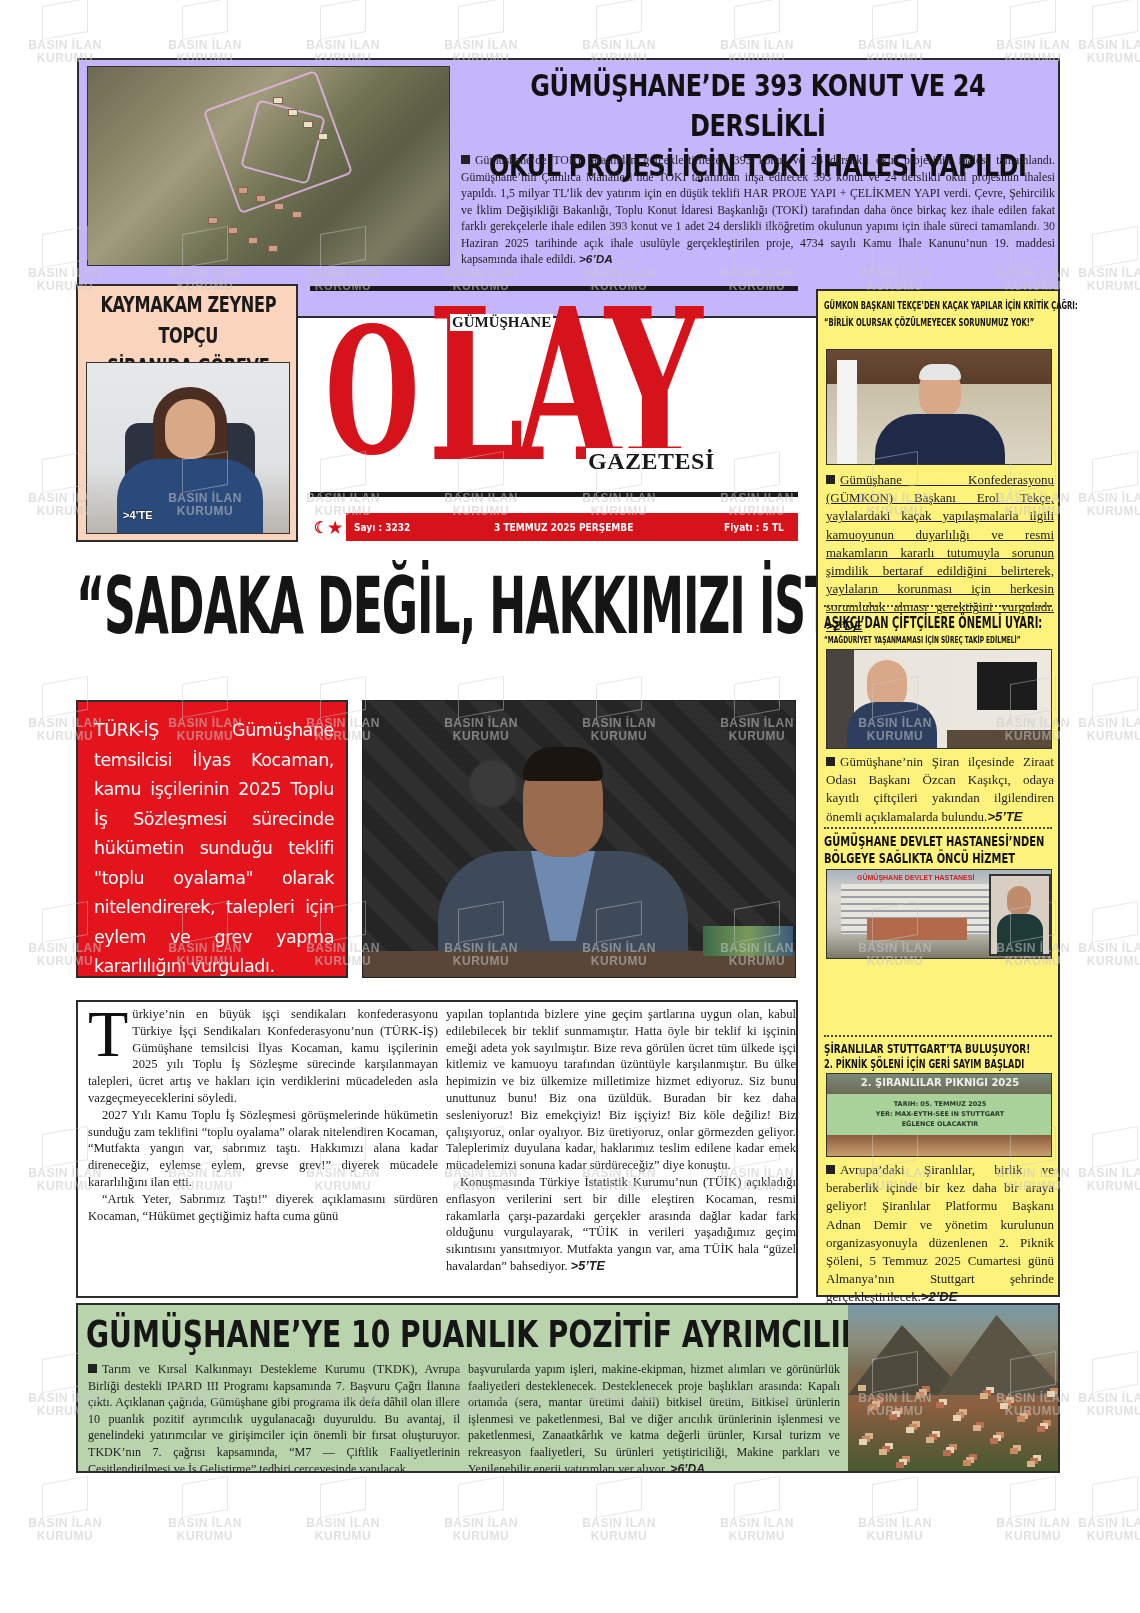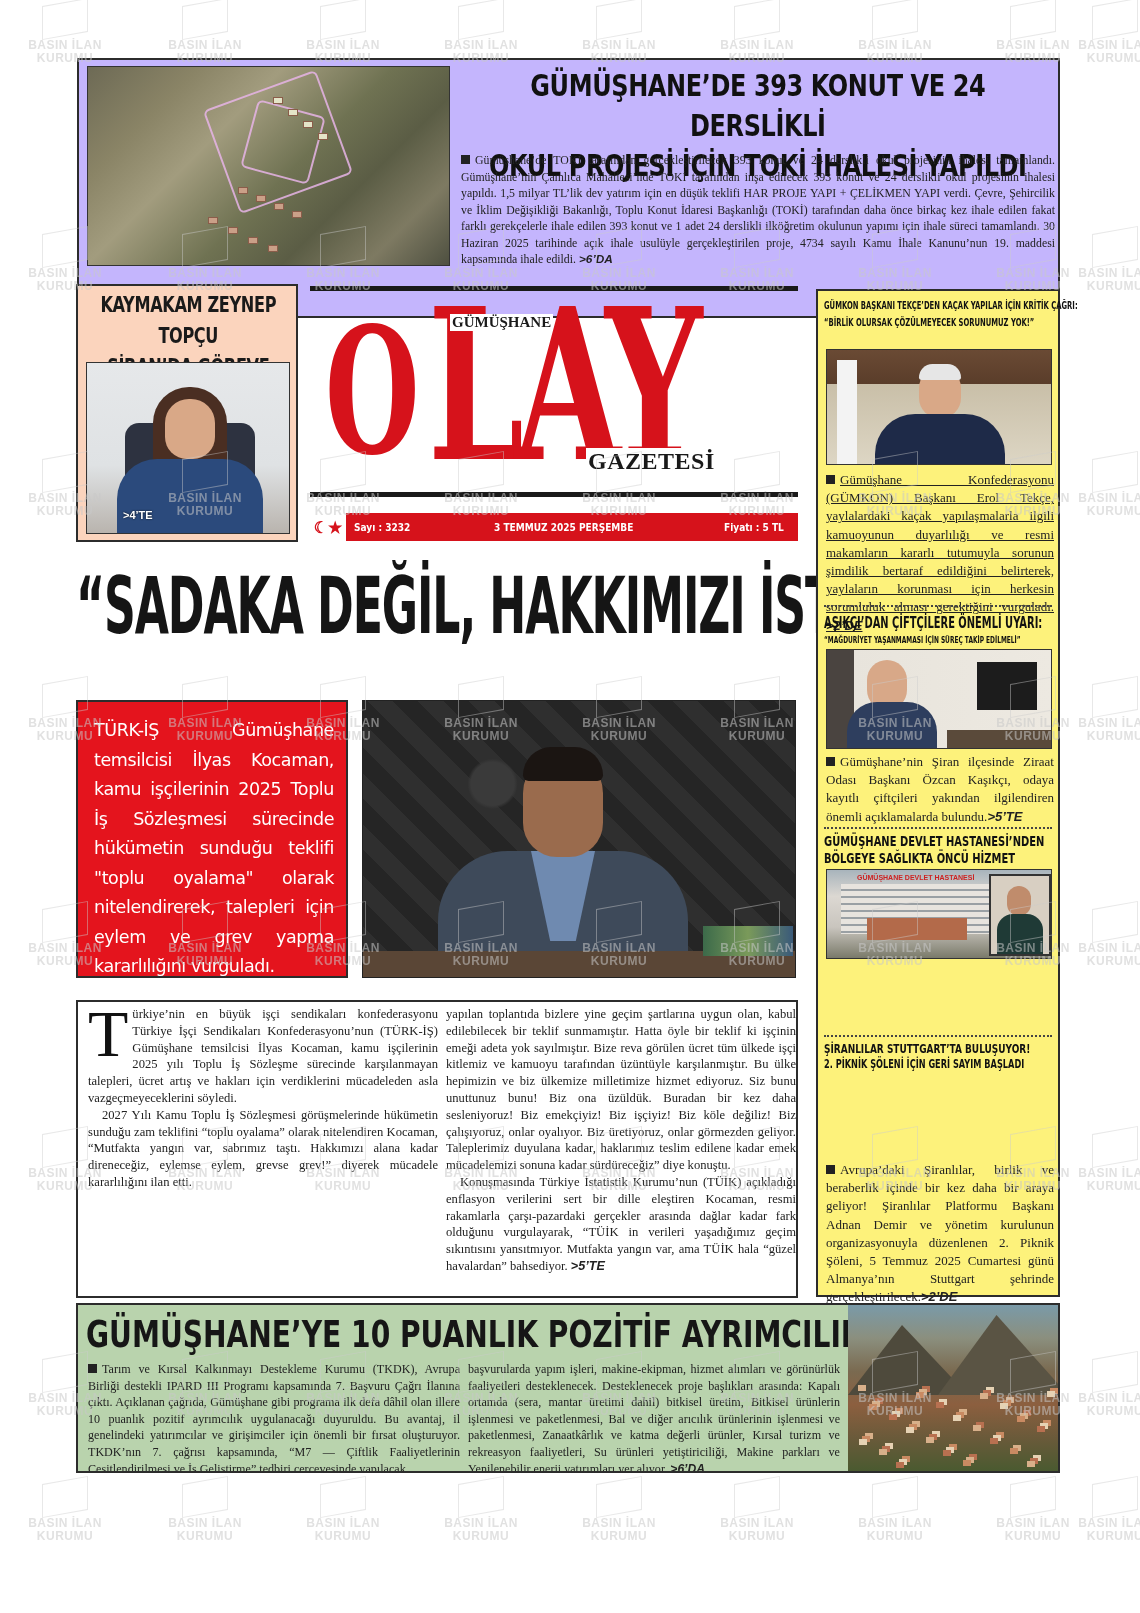--- a/index.html
+++ b/index.html
@@ -533,20 +533,21 @@
     <div class="head"></div>
     <div class="hairm"></div>
   <div class="desk"></div>
     <div class="books"></div>
 </div>
 
 <div class="article">
   <div class="col col1" id="col1">
     <p class="first"><span class="dropcap">T</span><span>ürkiye’nin en büyük işçi sendikaları konfederasyonu Türkiye İşçi Sendikaları Konfederasyonu’nun (TÜRK-İŞ) Gümüşhane temsilcisi İlyas Kocaman, kamu işçilerinin 2025 yılı Toplu İş Sözleşme sürecinde karşılanmayan talepleri, ücret artış ve hakları için verdiklerini mücadeleden asla vazgeçmeyeceklerini söyledi.</span></p>
     <p>2027 Yılı Kamu Toplu İş Sözleşmesi görüşmelerinde hükümetin sunduğu zam teklifini “toplu oyalama” olarak nitelendiren Kocaman, “Mutfakta yangın var, sabrımız taştı. Hakkımızı alana kadar direneceğiz, eylemse eylem, grevse grev!” diyerek mücadele kararlılığını ilan etti.</p>
+    <p>“Artık Yeter, Sabrımız Taştı!” diyerek açıklamasını sürdüren Kocaman, “Hükümet geçtiğimiz hafta cuma günü</p>
   </div>
   <div class="col col2">
     <p class="first">yapılan toplantıda bizlere yine geçim şartlarına uygun olan, kabul edilebilecek bir teklif sunmamıştır. Hatta öyle bir teklif ki işçinin emeği adeta yok sayılmıştır. Bize reva görülen ücret tüm ülkede işçi kitlemiz ve kamuoyu tarafından üzüntüyle karşılanmıştır. Bu ülke hepimizin ve biz ülkemize milletimize hizmet ediyoruz. Siz bunu unuttunuz bunu! Biz ona üzüldük. Buradan bir kez daha sesleniyoruz! Biz emekçiyiz! Biz işçiyiz! Biz köle değiliz! Biz çalışıyoruz, onlar oyalıyor. Biz üretiyoruz, onlar görmezden geliyor. Taleplerimiz duyulana kadar, haklarımız teslim edilene kadar emek mücadelemizi sonuna kadar sürdüreceğiz” diye konuştu.</p>
     <p><span>Konuşmasında Türkiye İstatistik Kurumu’nun (TÜİK) açıkladığı enflasyon verilerini sert bir dille eleştiren Kocaman, resmi rakamlarla çarşı-pazardaki gerçekler arasında dağlar kadar fark olduğunu vurgulayarak, “TÜİK in verileri yaşadığımız geçim sıkıntısını yansıtmıyor. Mutfakta yangın var, ama TÜİK hala “güzel havalardan” bahsediyor.</span> <span class="ref">&gt;5’TE</span></p>
   </div>
 </div>
 
 <div class="sidebar">
 
   <div class="sb-item" style="top:6px;">
@@ -590,20 +591,28 @@
     <div style="position:absolute;left:40px;top:48px;width:100px;height:22px;background:#b36a4a;"></div>
     <div style="position:absolute;left:162px;top:4px;width:62px;height:82px;background:#d8cfc2;border:2px solid #333;"></div>
     <div style="position:absolute;left:180px;top:16px;width:24px;height:30px;background:#c08c6c;border-radius:12px;"></div>
     <div style="position:absolute;left:170px;top:44px;width:46px;height:40px;background:#1f3a36;border-radius:16px 16px 0 0;"></div>
   </div>
   <div class="wavy" style="top:744px;"></div>
 
   <div class="sb-item" style="top:750px;">
     <div class="sb-head" style="font-size:13px;line-height:15px;transform:scaleX(0.69);">ŞİRANLILAR STUTTGART’TA BULUŞUYOR!</div>
     <div class="sb-head" style="font-size:13px;line-height:15px;transform:scaleX(0.63);">2. PİKNİK ŞÖLENİ İÇİN GERİ SAYIM BAŞLADI</div>
+  </div>
+  <div class="sb-photo" style="left:8px;top:782px;width:226px;height:84px;background:linear-gradient(180deg,#7a8a7c 0%,#6e6a55 24%,#a8d29a 24%,#a8d29a 74%,#8a5a3a 74%,#caa070 100%);">
+    <div style="position:absolute;left:0;top:3px;width:226px;text-align:center;color:#f0f0e8;font-family:'DejaVu Sans',sans-serif;font-weight:bold;font-size:10px;">2. ŞIRANLILAR PIKNIGI 2025</div>
+    <div style="position:absolute;left:0;top:25px;width:226px;text-align:center;color:#2a3a2a;font-family:'DejaVu Sans',sans-serif;font-weight:bold;font-size:6.5px;line-height:10px;">
+      <div>TARIH: 05. TEMMUZ 2025</div>
+      <div>YER: MAX-EYTH-SEE IN STUTTGART</div>
+      <div>EĞLENCE OLACAKTIR</div>
+    </div>
   </div>
   <div class="sb-text" style="left:8px;top:870px;width:228px;">
     <span class="sq"></span><span>Avrupa’daki Şiranlılar, birlik ve beraberlik içinde bir kez daha bir araya geliyor! Şiranlılar Platformu Başkanı Adnan Demir ve yönetim kurulunun organizasyonuyla düzenlenen 2. Piknik Şöleni, 5 Temmuz 2025 Cumartesi günü Almanya’nın Stuttgart şehrinde gerçekleştirilecek.</span><span class="ref">&gt;2’DE</span>
   </div>
 </div>
 
 <div class="bottom-story">
   <h2>GÜMÜŞHANE’YE 10 PUANLIK POZİTİF AYRIMCILIK</h2>
   <div class="bcol bcol1">
     <span class="sq"></span><span>Tarım ve Kırsal Kalkınmayı Destekleme Kurumu (TKDK), Avrupa Birliği destekli IPARD III Programı kapsamında 7. Başvuru Çağrı İlanına çıktı. Açıklanan çağrıda, Gümüşhane gibi programa ilk defa dâhil olan illere 10 puanlık pozitif ayrımcılık uygulanacağı duyuruldu. Bu avantaj, il genelindeki yatırımcılar ve girişimciler için önemli bir fırsat oluşturuyor. TKDK’nın 7. çağrısı kapsamında, “M7 — Çiftlik Faaliyetlerinin Çeşitlendirilmesi ve İş Geliştirme” tedbiri çerçevesinde yapılacak</span>

